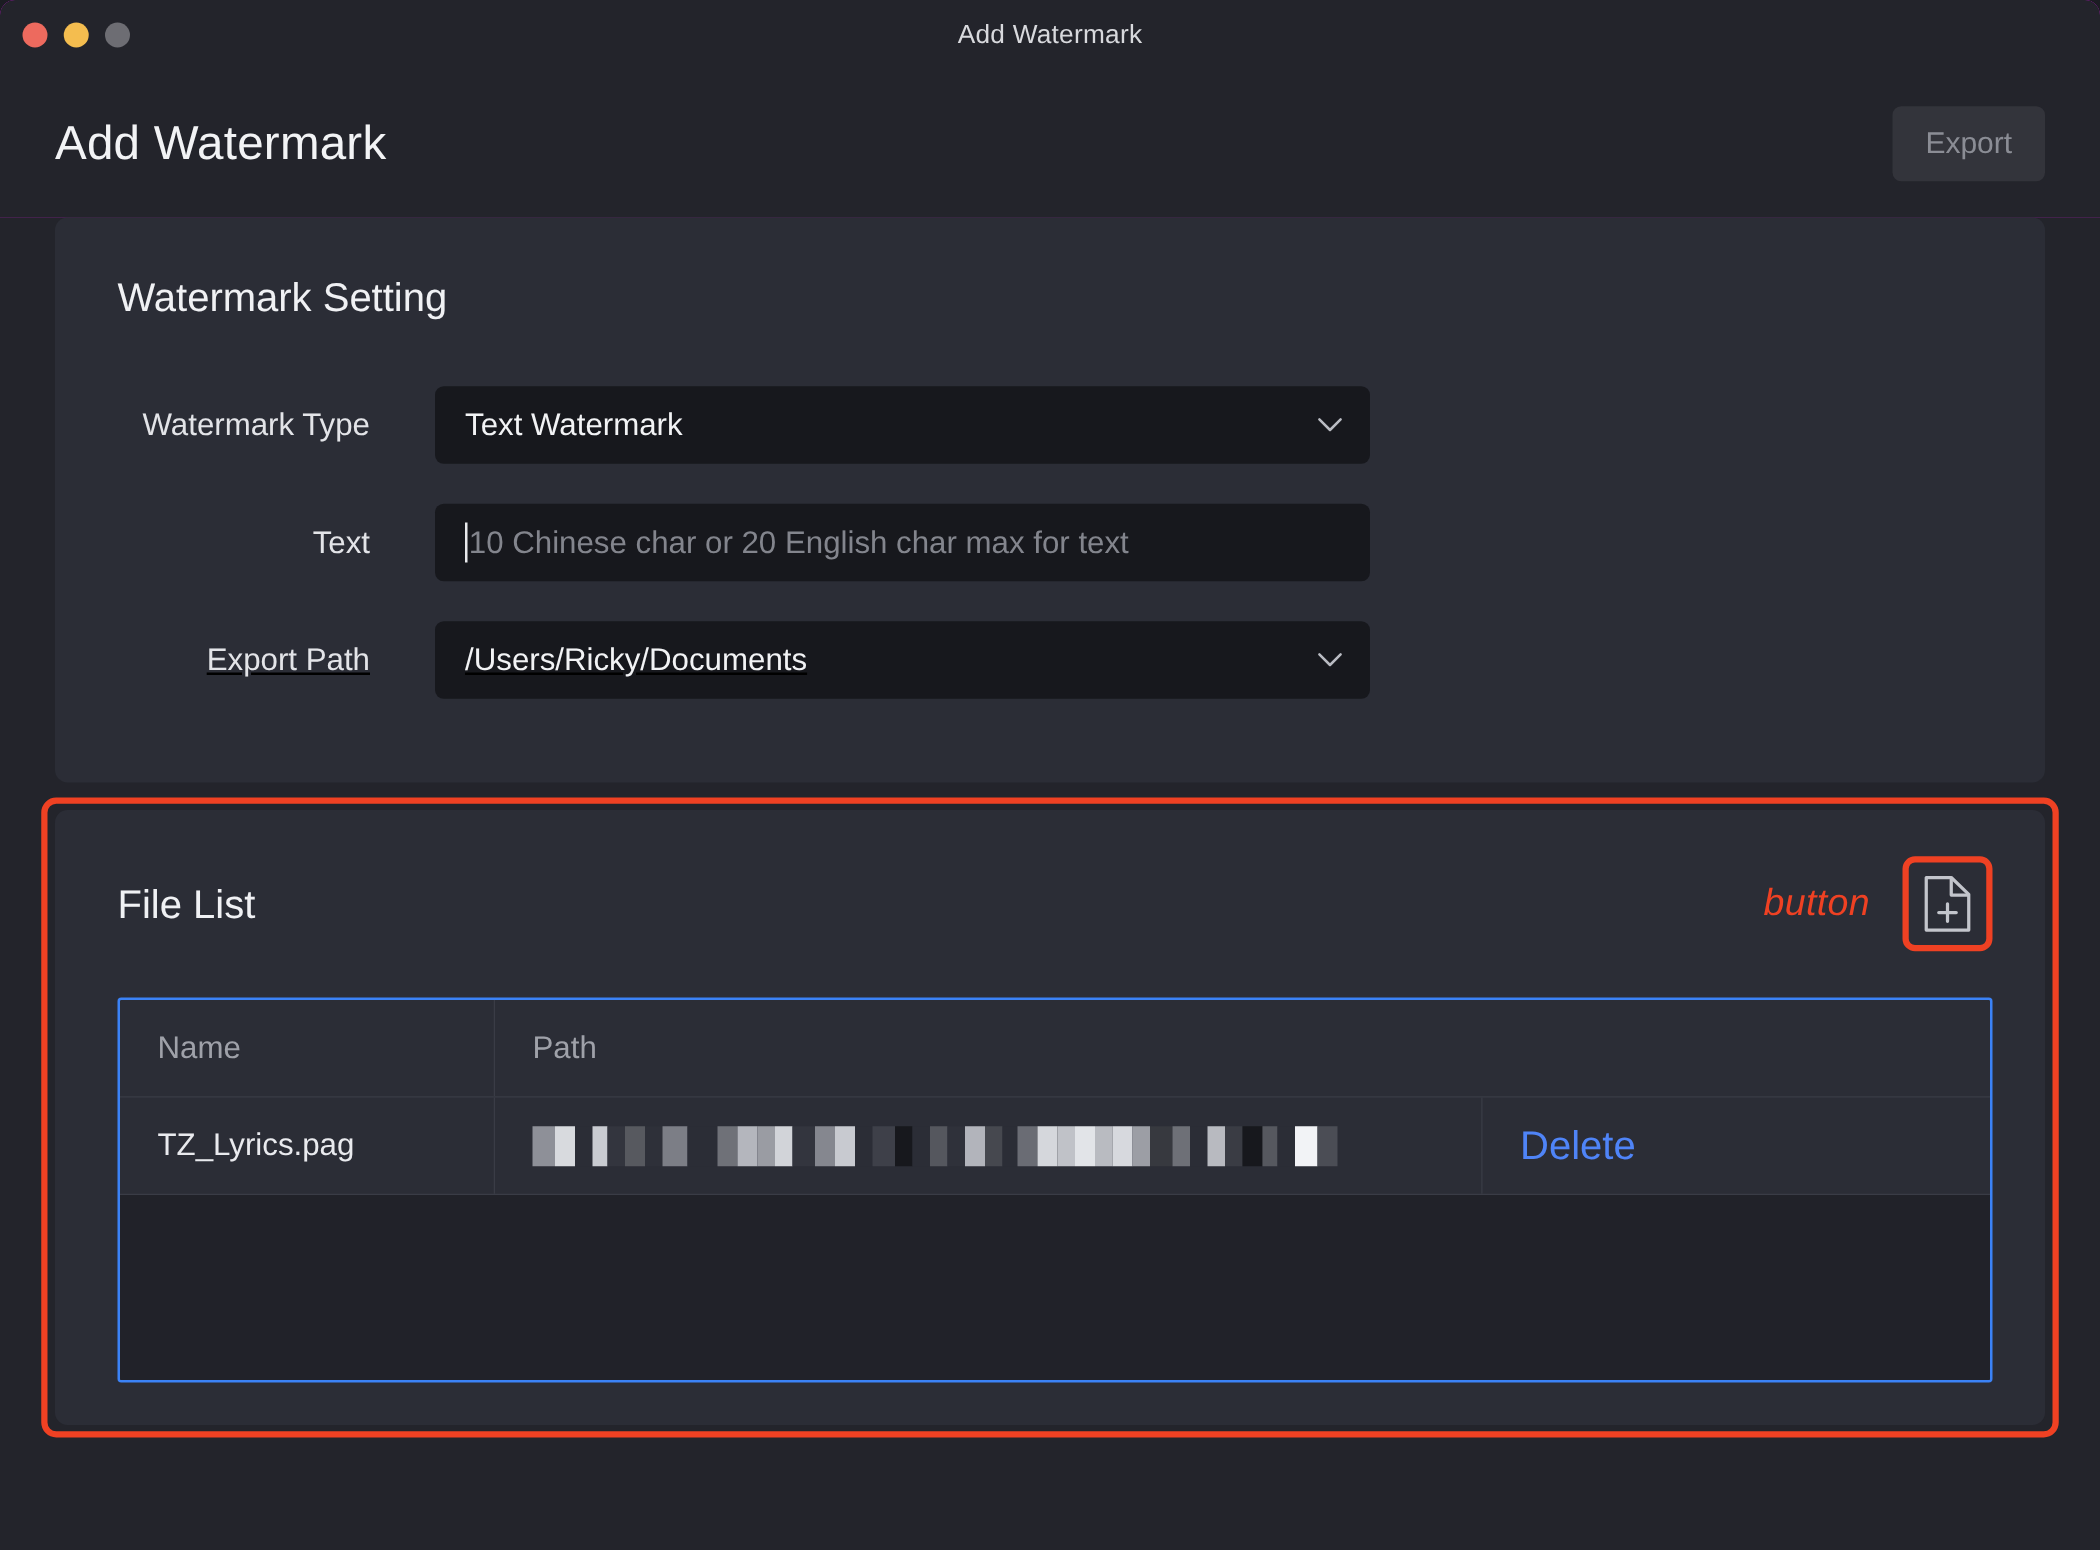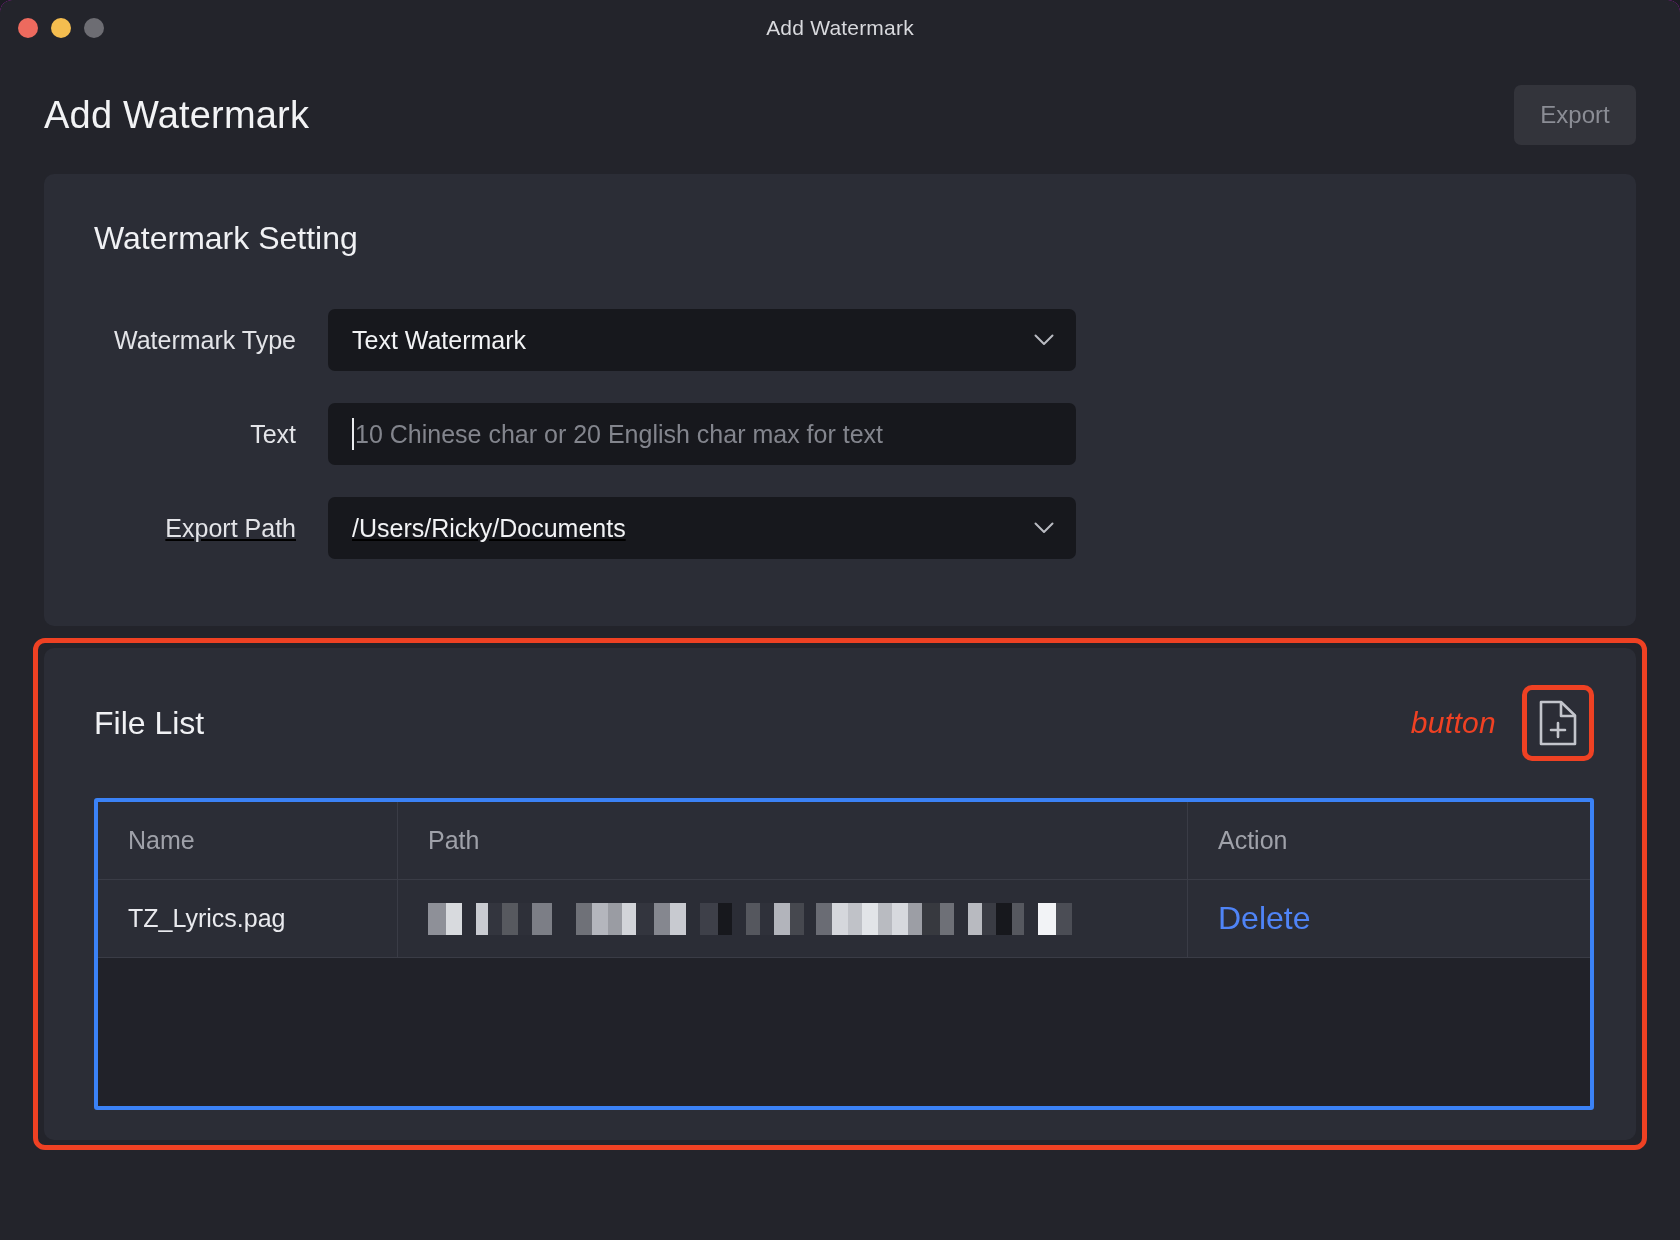--- a/index.html
+++ b/index.html
@@ -111,20 +111,21 @@
     font-weight: 400;
     margin-left: 50px;
     margin-bottom: 52px;
   }
 
   .form-row {
     display: flex;
     align-items: center;
     margin-bottom: 32px;
     padding-left: 46px;
+    gap: 20px;
   }
   .form-row:last-child { margin-bottom: 0; text-decoration: underline; }
 
   .form-label {
     width: 238px;
     text-align: right;
     padding-right: 32px;
     color: #e3e4e8;
     font-size: 25px;
   }
@@ -245,21 +246,21 @@
     border: none;
     padding: 0;
     cursor: pointer;
     display: block;
   }
   .add-file-btn svg { display: block; }
 
   
   .table {
     margin: 0 42px 0 50px;
-    border: 4px solid #3b82f6;
+    border: 2px solid #3b82f6;
     border-radius: 3px;
     overflow: hidden;
   }
   .trow {
     display: flex;
     border-bottom: 1px solid #3a3c46;
   }
   .trow:last-child { border-bottom: none; }
   .tcell {
     padding: 0 30px;
@@ -377,21 +378,20 @@
               </button>
             </div>
           </div>
         </div>
 
         <div class="table">
 
           <div class="trow">
             <div class="tcell col-name th">Name</div>
             <div class="tcell col-path th">Path</div>
-            <div class="tcell col-action th">Action</div>
           </div>
 
           <div class="trow">
             <div class="tcell col-name td">TZ_Lyrics.pag</div>
             <div class="tcell col-path">
               <span class="redaction">
                 <i style="width:18px;background:#8e9098"></i>
                   <i style="width:16px;background:#d8dade"></i>
                   <i style="width:14px;background:#2b2d36"></i>
                   <i style="width:12px;background:#c9cbd1"></i>

